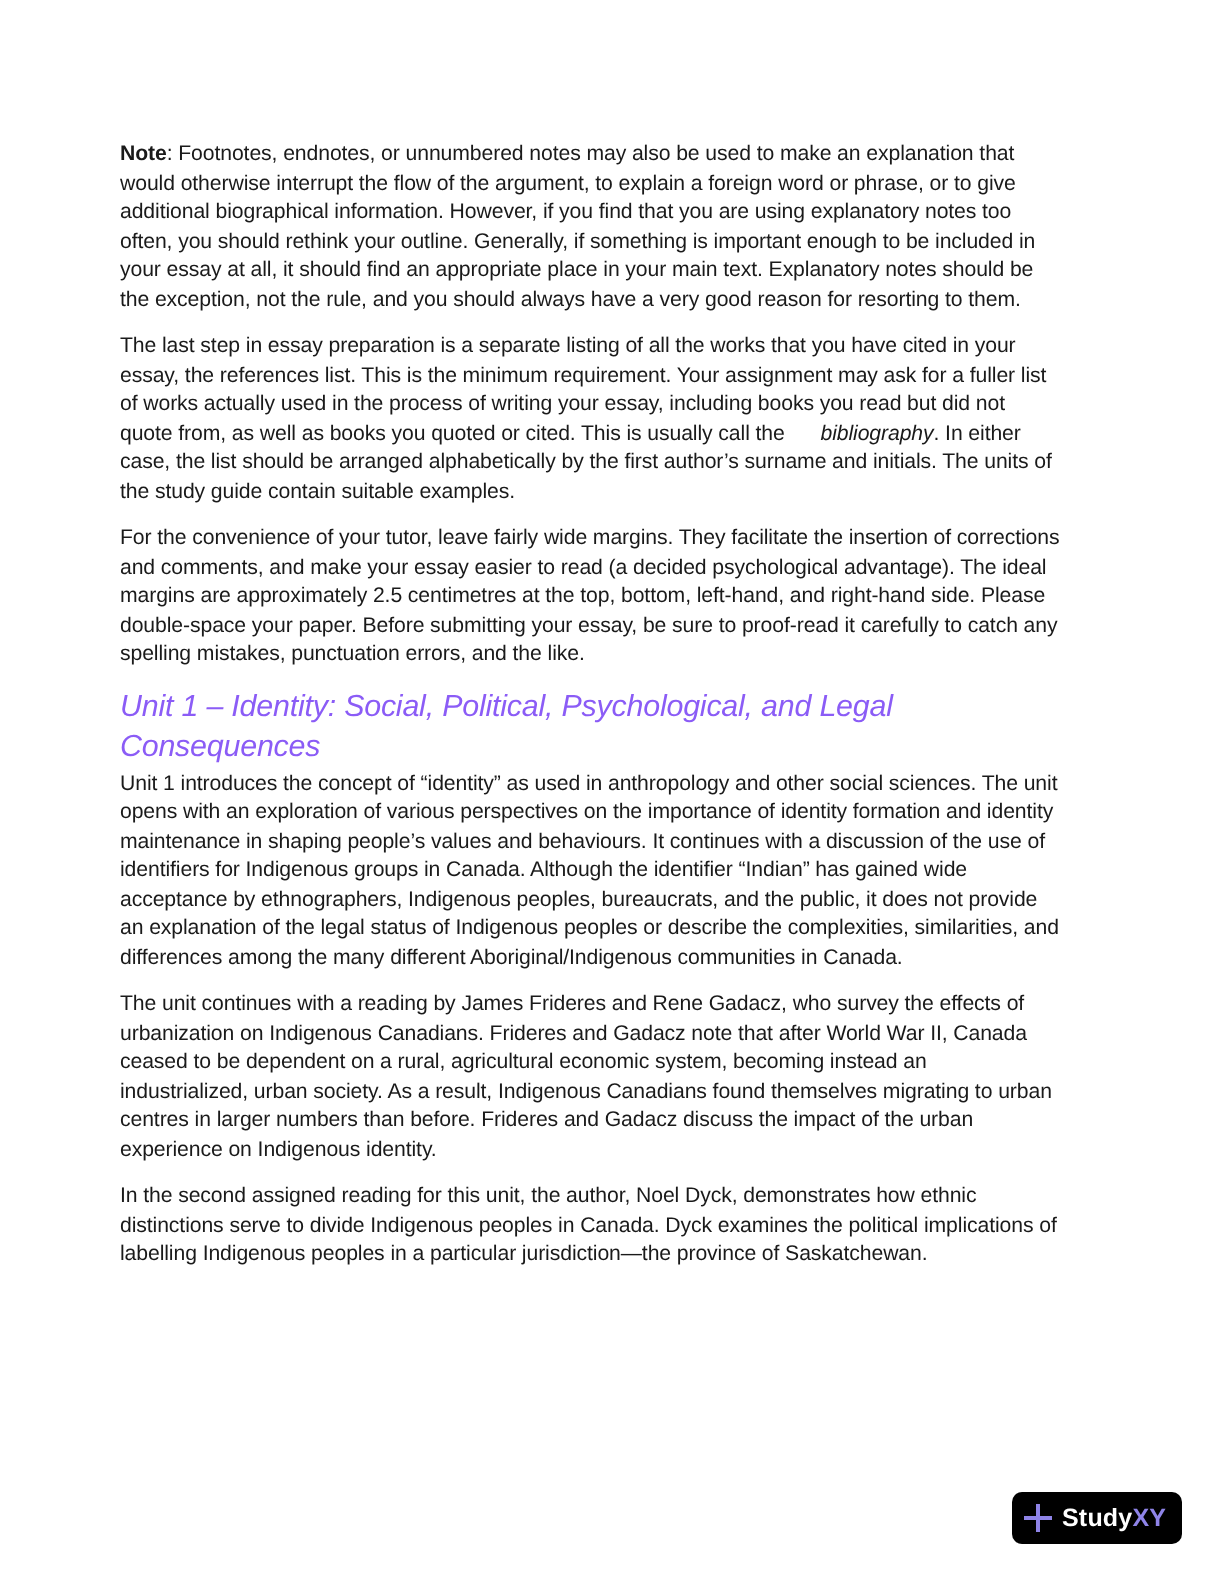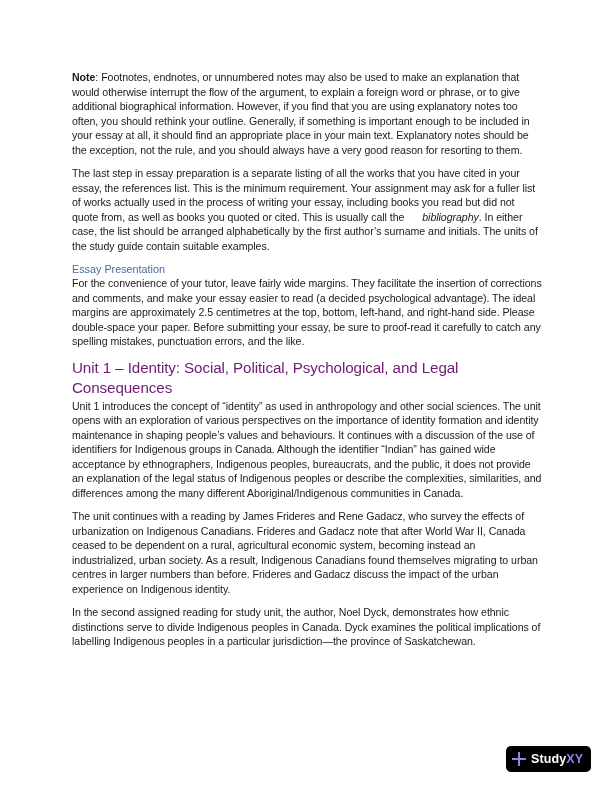--- a/index.html
+++ b/index.html
@@ -1,23 +1,23 @@
 <!DOCTYPE html>
 <html><head>
 <meta charset="utf-8">
 <style>
   html, body { margin: 0; padding: 0; }
   body {
     width: 612px; height: 792px; background: #ffffff; position: relative; overflow: hidden;
     font-family: "Liberation Sans", sans-serif; color: #1a1a1a;
   }
-  .page { position: absolute; left: 72px; top: 70px; width: 470px; }
+  .page { position: absolute; left: 60px; top: 70px; width: 470px; }
   p { margin: 0 0 9px 0; font-size: 10.6px; line-height: 14.5px; letter-spacing: -0.05px; }
   .h2 { font-size: 10.8px; color: #4a6aa0; line-height: 14px; margin: 0; }
-  .h1 { font-size: 15.2px; color: #701a75; line-height: 20px; margin: 6px 0 1px 0; letter-spacing: -0.1px; }
+  .h1 { font-size: 15.2px; color: #8b5cf6; line-height: 20px; margin: 6px 0 1px 0; letter-spacing: -0.1px; font-style: italic; }
   .after-head { margin-top: 0; }
   b { font-weight: bold; }
   i { font-style: italic; margin-left: 15px; }
   .badge {
     position: absolute; left: 506px; top: 746px; width: 85px; height: 26px;
     background: #000000; border-radius: 5px; display: flex; align-items: center;
     box-sizing: border-box; padding-left: 6px;
   }
   .plus { width: 14px; height: 14px; position: relative; margin-right: 5px; }
   .plus::before, .plus::after { content: ""; position: absolute; background: #8f84e8; }
@@ -27,25 +27,24 @@
   .brand .xy { color: #8f84e8; }
 </style>
 </head>
 <body>
 
 <div class="page">
   <p><b>Note</b><span>: Footnotes, endnotes, or unnumbered notes may also be used to make an explanation that would otherwise interrupt the flow of the argument, to explain a foreign word or phrase, or to give additional biographical information. However, if you find that you are using explanatory notes too often, you should rethink your outline. Generally, if something is important enough to be included in your essay at all, it should find an appropriate place in your main text. Explanatory notes should be the exception, not the rule, and you should always have a very good reason for resorting to them.</span></p>
 
   <p><span>The last step in essay preparation is a separate listing of all the works that you have cited in your essay, the references list. This is the minimum requirement. Your assignment may ask for a fuller list of works actually used in the process of writing your essay, including books you read but did not quote from, as well as books you quoted or cited. This is usually call the </span><i>bibliography</i><span>. In either case, the list should be arranged alphabetically by the first author’s surname and initials. The units of the study guide contain suitable examples.</span></p>
 
-  <div class="h2">Essay Presentation</div>
   <p class="after-head">For the convenience of your tutor, leave fairly wide margins. They facilitate the insertion of corrections and comments, and make your essay easier to read (a decided psychological advantage). The ideal margins are approximately 2.5 centimetres at the top, bottom, left-hand, and right-hand side. Please double-space your paper. Before submitting your essay, be sure to proof-read it carefully to catch any spelling mistakes, punctuation errors, and the like.</p>
 
   <div class="h1">Unit 1 – Identity: Social, Political, Psychological, and Legal Consequences</div>
   <p class="after-head">Unit 1 introduces the concept of “identity” as used in anthropology and other social sciences. The unit opens with an exploration of various perspectives on the importance of identity formation and identity maintenance in shaping people’s values and behaviours. It continues with a discussion of the use of identifiers for Indigenous groups in Canada. Although the identifier “Indian” has gained wide acceptance by ethnographers, Indigenous peoples, bureaucrats, and the public, it does not provide an explanation of the legal status of Indigenous peoples or describe the complexities, similarities, and differences among the many different Aboriginal/Indigenous communities in Canada.</p>
   <p>The unit continues with a reading by James Frideres and Rene Gadacz, who survey the effects of urbanization on Indigenous Canadians. Frideres and Gadacz note that after World War II, Canada ceased to be dependent on a rural, agricultural economic system, becoming instead an industrialized, urban society. As a result, Indigenous Canadians found themselves migrating to urban centres in larger numbers than before. Frideres and Gadacz discuss the impact of the urban experience on Indigenous identity.</p>
-  <p>In the second assigned reading for study unit, the author, Noel Dyck, demonstrates how ethnic distinctions serve to divide Indigenous peoples in Canada. Dyck examines the political implications of labelling Indigenous peoples in a particular jurisdiction—the province of Saskatchewan.</p>
+  <p>In the second assigned reading for this unit, the author, Noel Dyck, demonstrates how ethnic distinctions serve to divide Indigenous peoples in Canada. Dyck examines the political implications of labelling Indigenous peoples in a particular jurisdiction—the province of Saskatchewan.</p>
 </div>
 
 <div class="badge">
   <span class="plus"></span>
   <span class="brand"><span>Study</span><span class="xy">XY</span></span>
 </div>
 
 </body></html>

